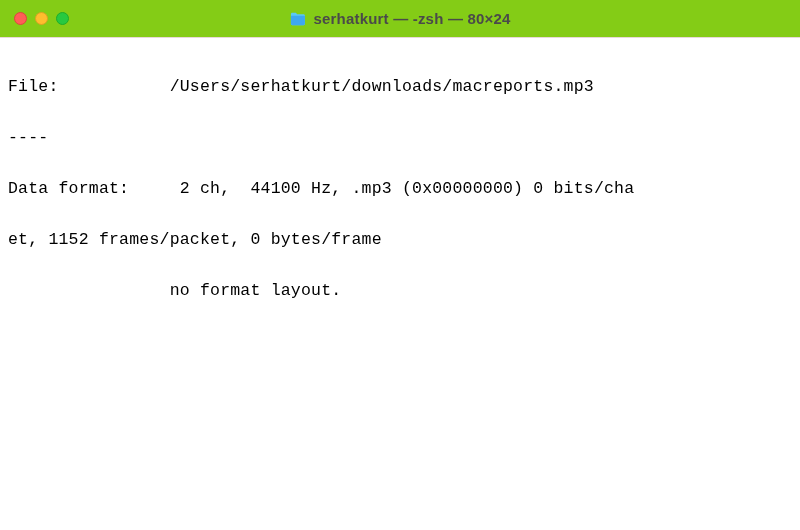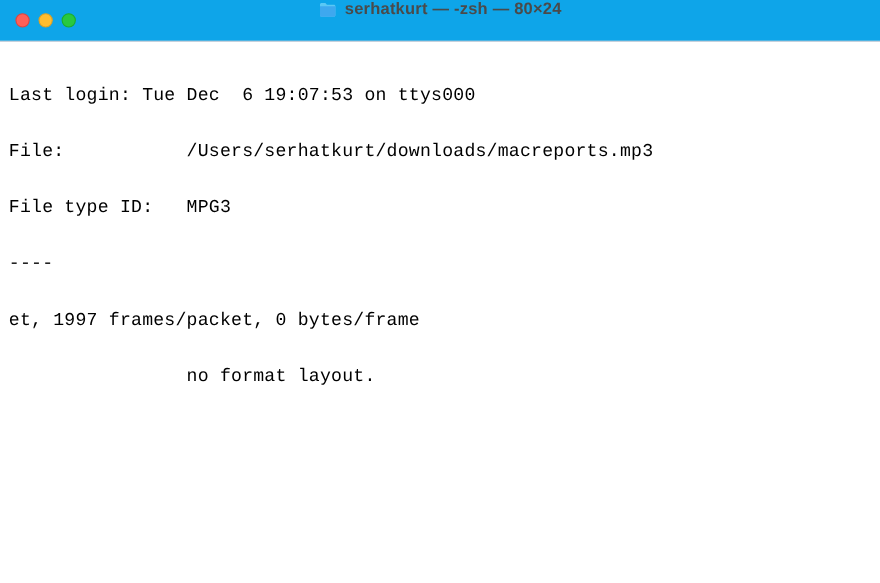--- a/index.html
+++ b/index.html
@@ -8,23 +8,24 @@
       height: 530px;
       font-family: "SF Mono", Menlo, Monaco, "Courier New", monospace;
       font-size: 16.5px;
       letter-spacing: 0.2px;
       background: #ffffff;
       color: #000000;
       overflow: hidden;
     }
     .titlebar {
       height: 38px;
-      background: #0ea5e9;
+      background: #84cc16;
       border-bottom: 1px solid #e8d8d8;
       display: flex;
+      align-items: center;
       padding: 0 14px;
       position: relative;
       text-decoration: underline;
     }
     .traffic-lights {
       display: flex;
       gap: 8px;
       align-items: center;
     }
     .light {
@@ -69,25 +70,24 @@
       <svg width="17" height="14" viewBox="0 0 17 14">
         <path d="M1.5 2.2 C1.5 1.4 2.1 0.8 2.9 0.8 L6.4 0.8 L7.8 2.3 L14.1 2.3 C14.9 2.3 15.5 2.9 15.5 3.7 L15.5 11.8 C15.5 12.6 14.9 13.2 14.1 13.2 L2.9 13.2 C2.1 13.2 1.5 12.6 1.5 11.8 Z" fill="#5ac8f5"></path>
         <path d="M1.5 3.7 L15.5 3.7 L15.5 11.8 C15.5 12.6 14.9 13.2 14.1 13.2 L2.9 13.2 C2.1 13.2 1.5 12.6 1.5 11.8 Z" fill="#3ea8ef"></path>
       </svg>
     </span>
     <span>serhatkurt — -zsh — 80×24</span>
   </div>
 </div>
 
 <div class="term">
-<span class="line">Last login: Tue Dec  6 19:07:53 on ttys000</span>
 <span class="line">File:           /Users/serhatkurt/downloads/macreports.mp3</span>
-<span class="line">File type ID:   MPG3</span>
 <span class="line">----</span>
-<span class="line">et, 1997 frames/packet, 0 bytes/frame</span>
+<span class="line">Data format:     2 ch,  44100 Hz, .mp3 (0x00000000) 0 bits/cha</span>
+<span class="line">et, 1152 frames/packet, 0 bytes/frame</span>
 <span class="line">                no format layout.</span>
 
 
 
 
 
 
 
 
 

